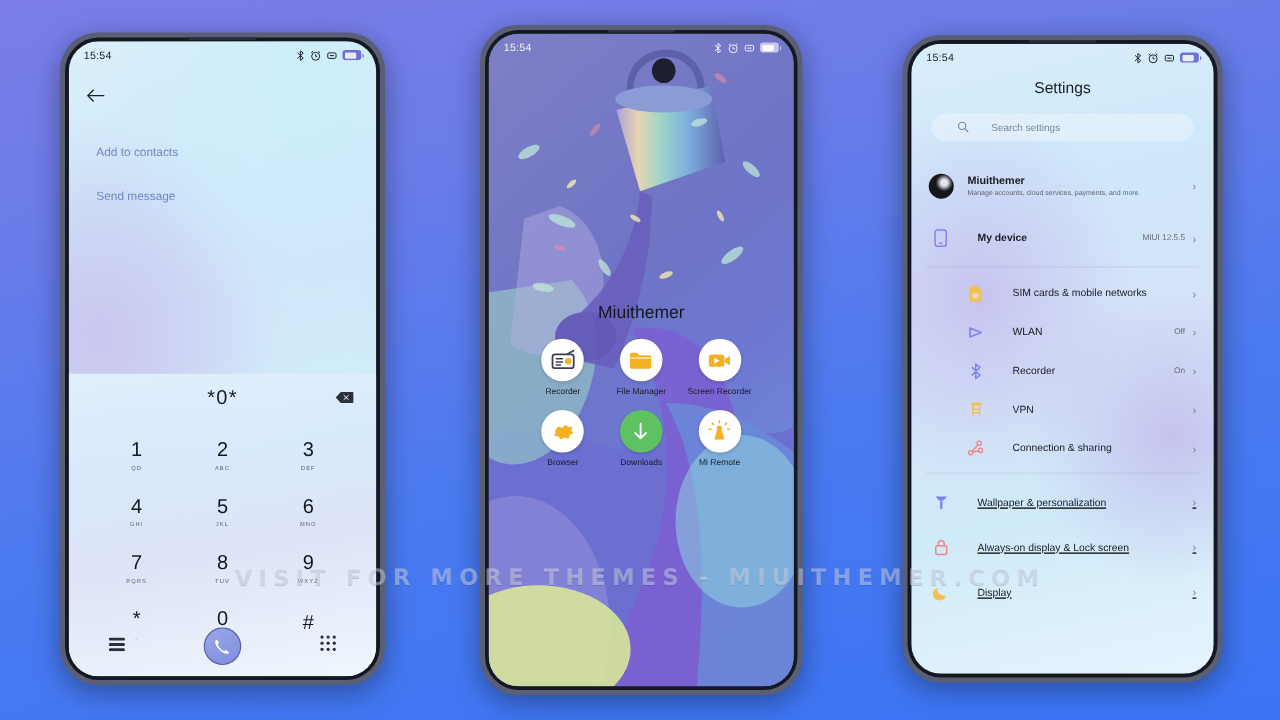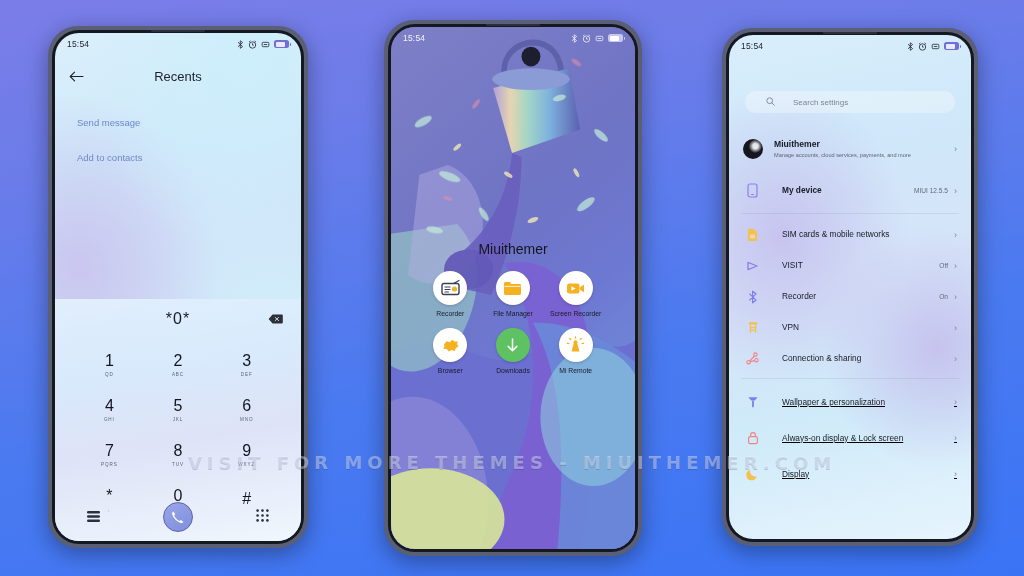--- a/index.html
+++ b/index.html
@@ -168,26 +168,25 @@
             </span>
         </div>
       </div>
 
       <div class="p1-appbar">
         <div class="p1-back">
           <svg width="15" height="11" viewBox="0 0 15 11">
               <path d="M14 5.5H1.4M5.6 1.2 1.2 5.5l4.4 4.3" fill="none" stroke="#1d2129" stroke-width="1.1" stroke-linecap="round" stroke-linejoin="round"></path>
             </svg>
         </div>
-        <div class="p1-title">Recents</div>
       </div>
 
       <div class="p1-links">
+        <div class="p1-link">Add to contacts</div>
         <div class="p1-link">Send message</div>
-        <div class="p1-link">Add to contacts</div>
       </div>
 
       <div class="p1-pad">
         <div class="p1-number-row">
           <div class="p1-number">*0*</div>
           <div class="p1-del">
             <svg width="15" height="10" viewBox="0 0 15 10">
                 <path d="M4.6 0.6H14a.8.8 0 0 1 .8.8v7.2a.8.8 0 0 1-.8.8H4.6L0.6 5z" fill="#2b303b"></path>
                 <path d="M7.2 3.4 10.6 6.6M10.6 3.4 7.2 6.6" stroke="#fff" stroke-width="0.8" stroke-linecap="round"></path>
               </svg>
@@ -461,20 +460,21 @@
                 <rect x="1.2" y="2.3" width="6.6" height="4.4" rx="1" fill="none" stroke="#20242c" stroke-width="0.8"></rect>
                 <path d="M2.8 4.5h3.4" stroke="#20242c" stroke-width="0.8"></path>
               </svg>
             </span>
           <span class="battery">
               <i></i>
             </span>
         </div>
       </div>
 
+      <div class="p3-title">Settings</div>
 
       <div class="p3-search">
         <span>
           <svg width="9" height="9" viewBox="0 0 9 9">
               <circle cx="3.7" cy="3.7" r="2.9" fill="none" stroke="#7e8592" stroke-width="0.9"></circle>
               <path d="M5.9 5.9 8.4 8.4" stroke="#7e8592" stroke-width="0.9" stroke-linecap="round"></path>
             </svg>
         </span>
         <span>Search settings</span>
       </div>
@@ -496,39 +496,39 @@
                 <rect x="4" y="11" width="3" height="1" rx=".5" fill="#8b7ef0"></rect>
               </svg>
           </span>
           <span class="lbl" style="font-weight:bold">My device</span>
           <span class="val">MIUI 12.5.5</span>
           <span class="chev">›</span>
         </div>
       </div>
       <div class="divider" style="top:178px;"></div>
 
-      <div class="group" style="top:184px;">
+      <div class="group" style="top:184px;padding-left:28px;">
         <div class="row">
           <span class="ico">
             <svg width="11" height="14" viewBox="0 0 11 14">
                 <path d="M1 1.8a1 1 0 0 1 1-1h4.6L10 4.1v8a1 1 0 0 1-1 1H2a1 1 0 0 1-1-1z" fill="#f2c14e"></path>
                 <rect x="3" y="6.4" width="5" height="4.2" rx=".8" fill="#e8e3f2" opacity=".65"></rect>
               </svg>
           </span>
           <span class="lbl">SIM cards &amp; mobile networks</span>
           <span class="val"></span>
           <span class="chev">›</span>
         </div>
         <div class="row">
           <span class="ico">
             <svg width="13" height="12" viewBox="0 0 13 12">
                 <path d="M2 2.4 11 6 2 9.6z" fill="none" stroke="#8b7ef0" stroke-width="1.3" stroke-linejoin="round"></path>
               </svg>
           </span>
-          <span class="lbl">VISIT</span>
+          <span class="lbl">WLAN</span>
           <span class="val">Off</span>
           <span class="chev">›</span>
         </div>
         <div class="row">
           <span class="ico">
             <svg width="10" height="14" viewBox="0 0 10 14">
                 <path d="M1.4 3.6 8 10.2 4.6 12.8V1.2L8 3.8 1.4 10.4" fill="none" stroke="#7b7ff0" stroke-width="1.2" stroke-linejoin="round"></path>
               </svg>
           </span>
           <span class="lbl">Recorder</span>

